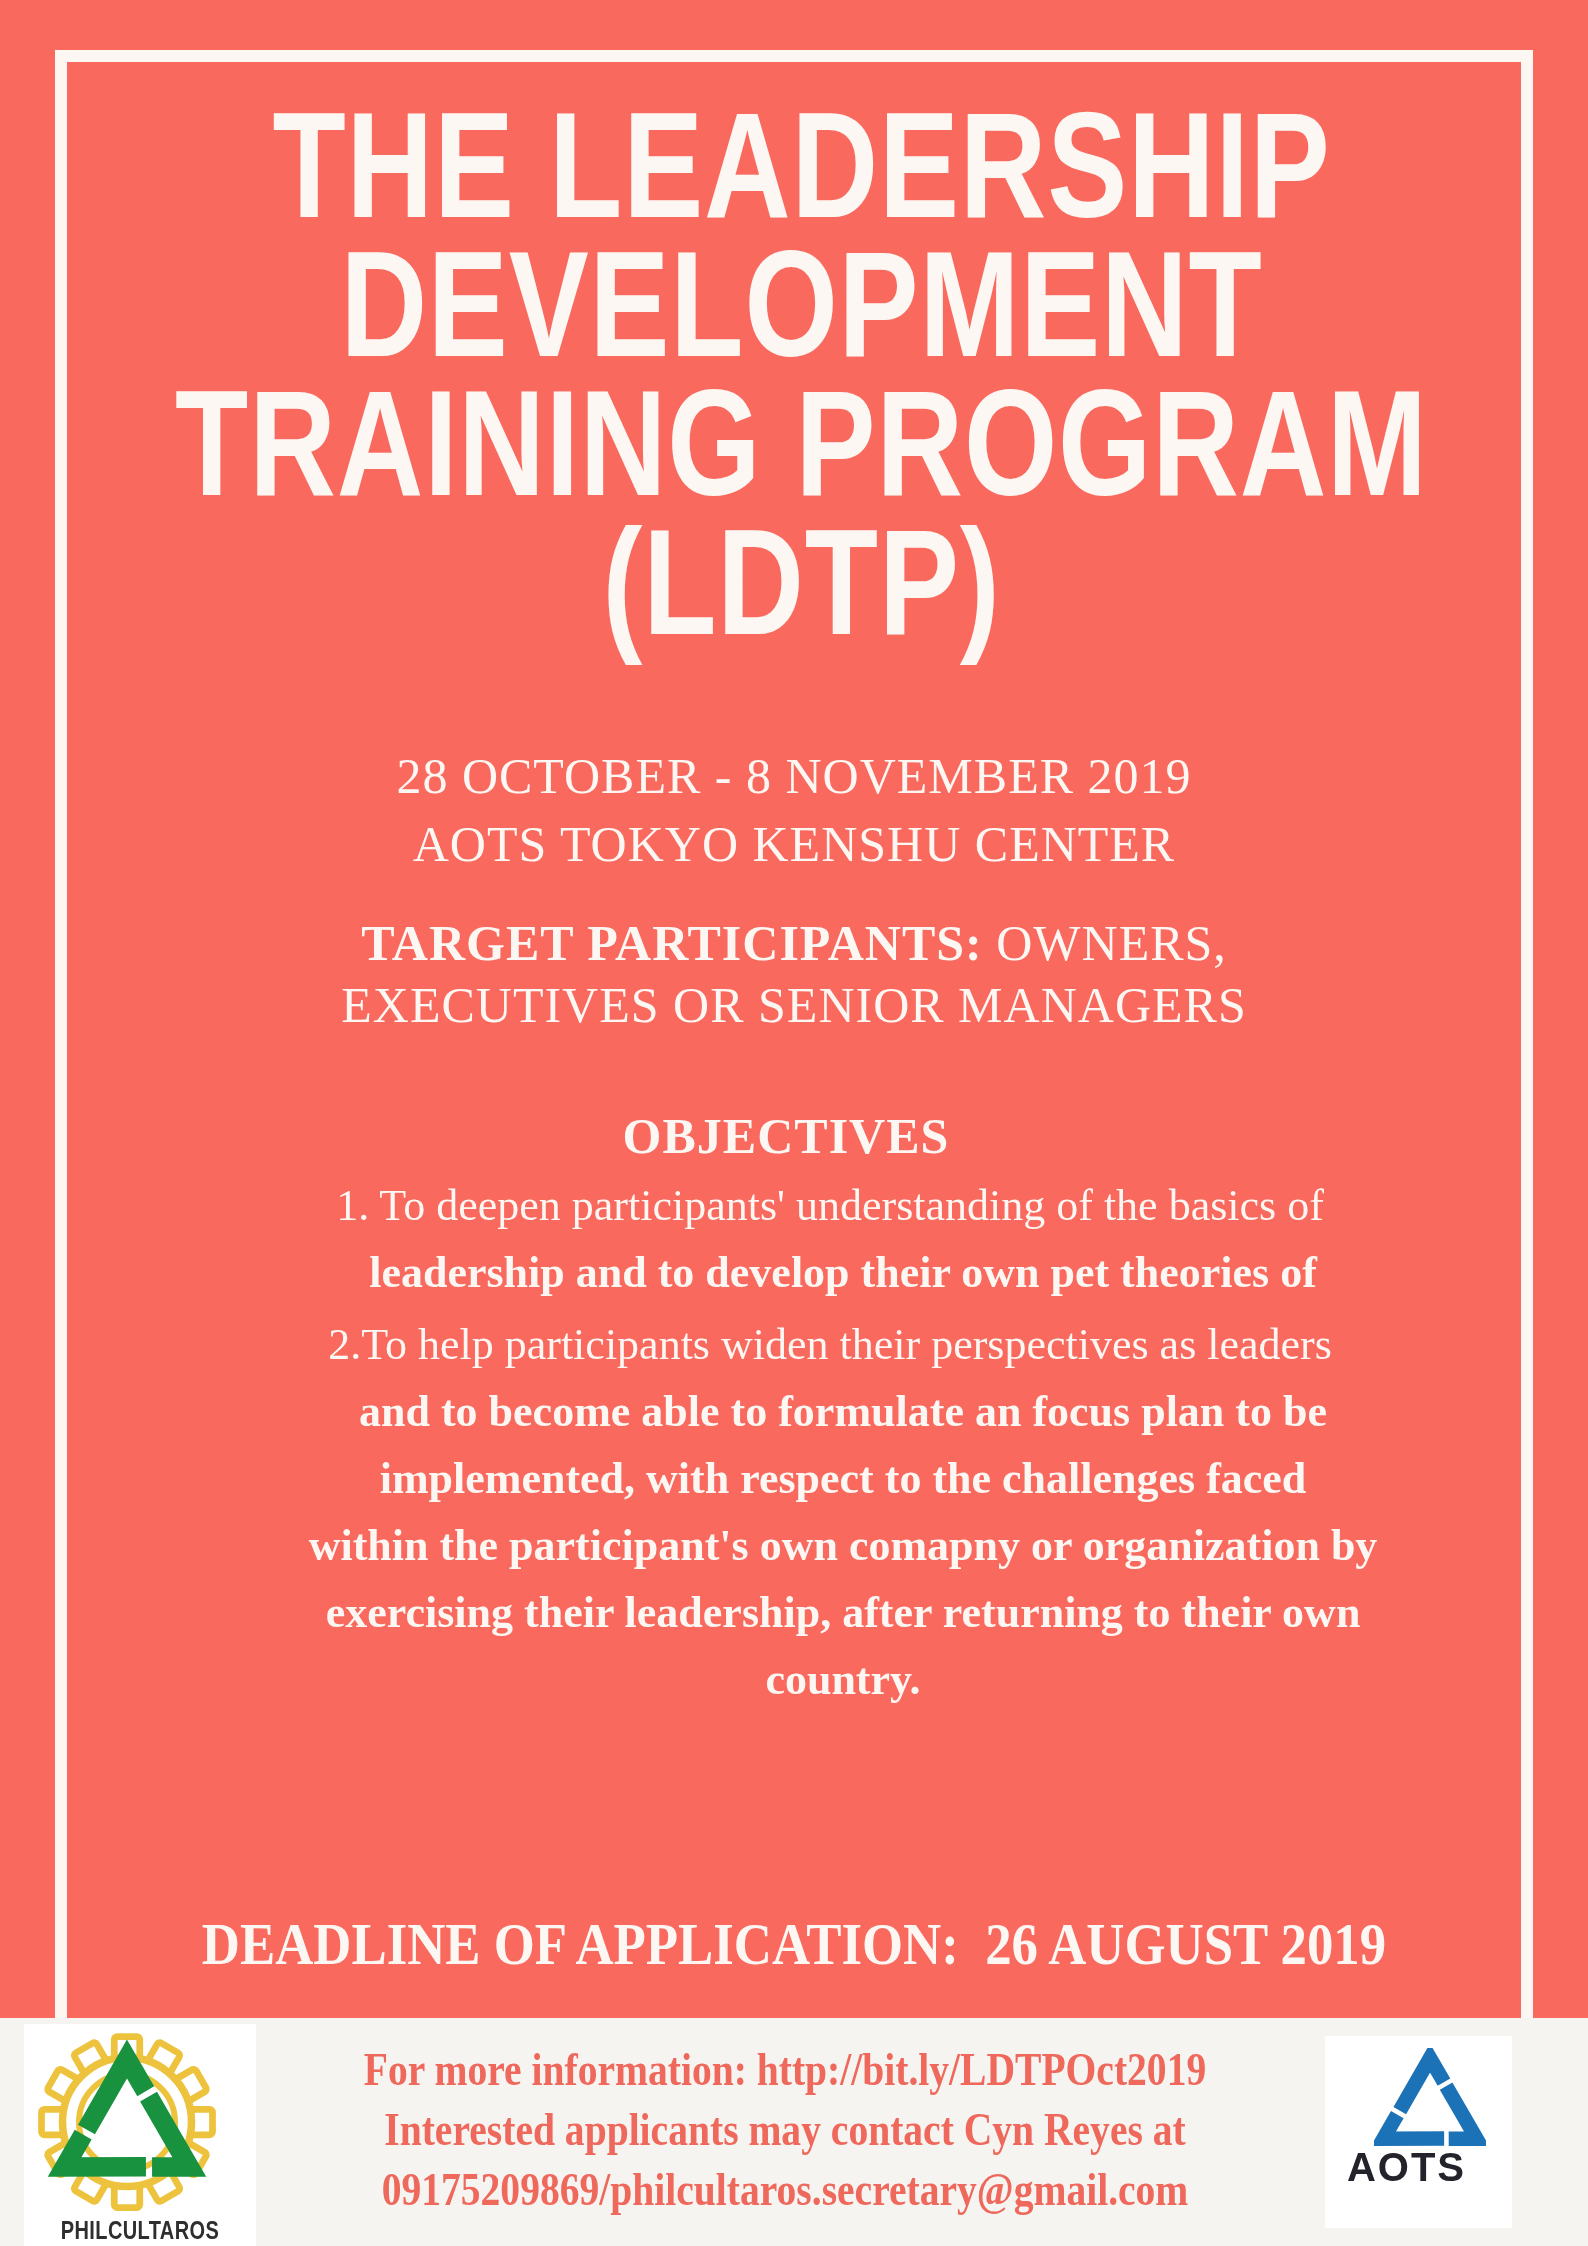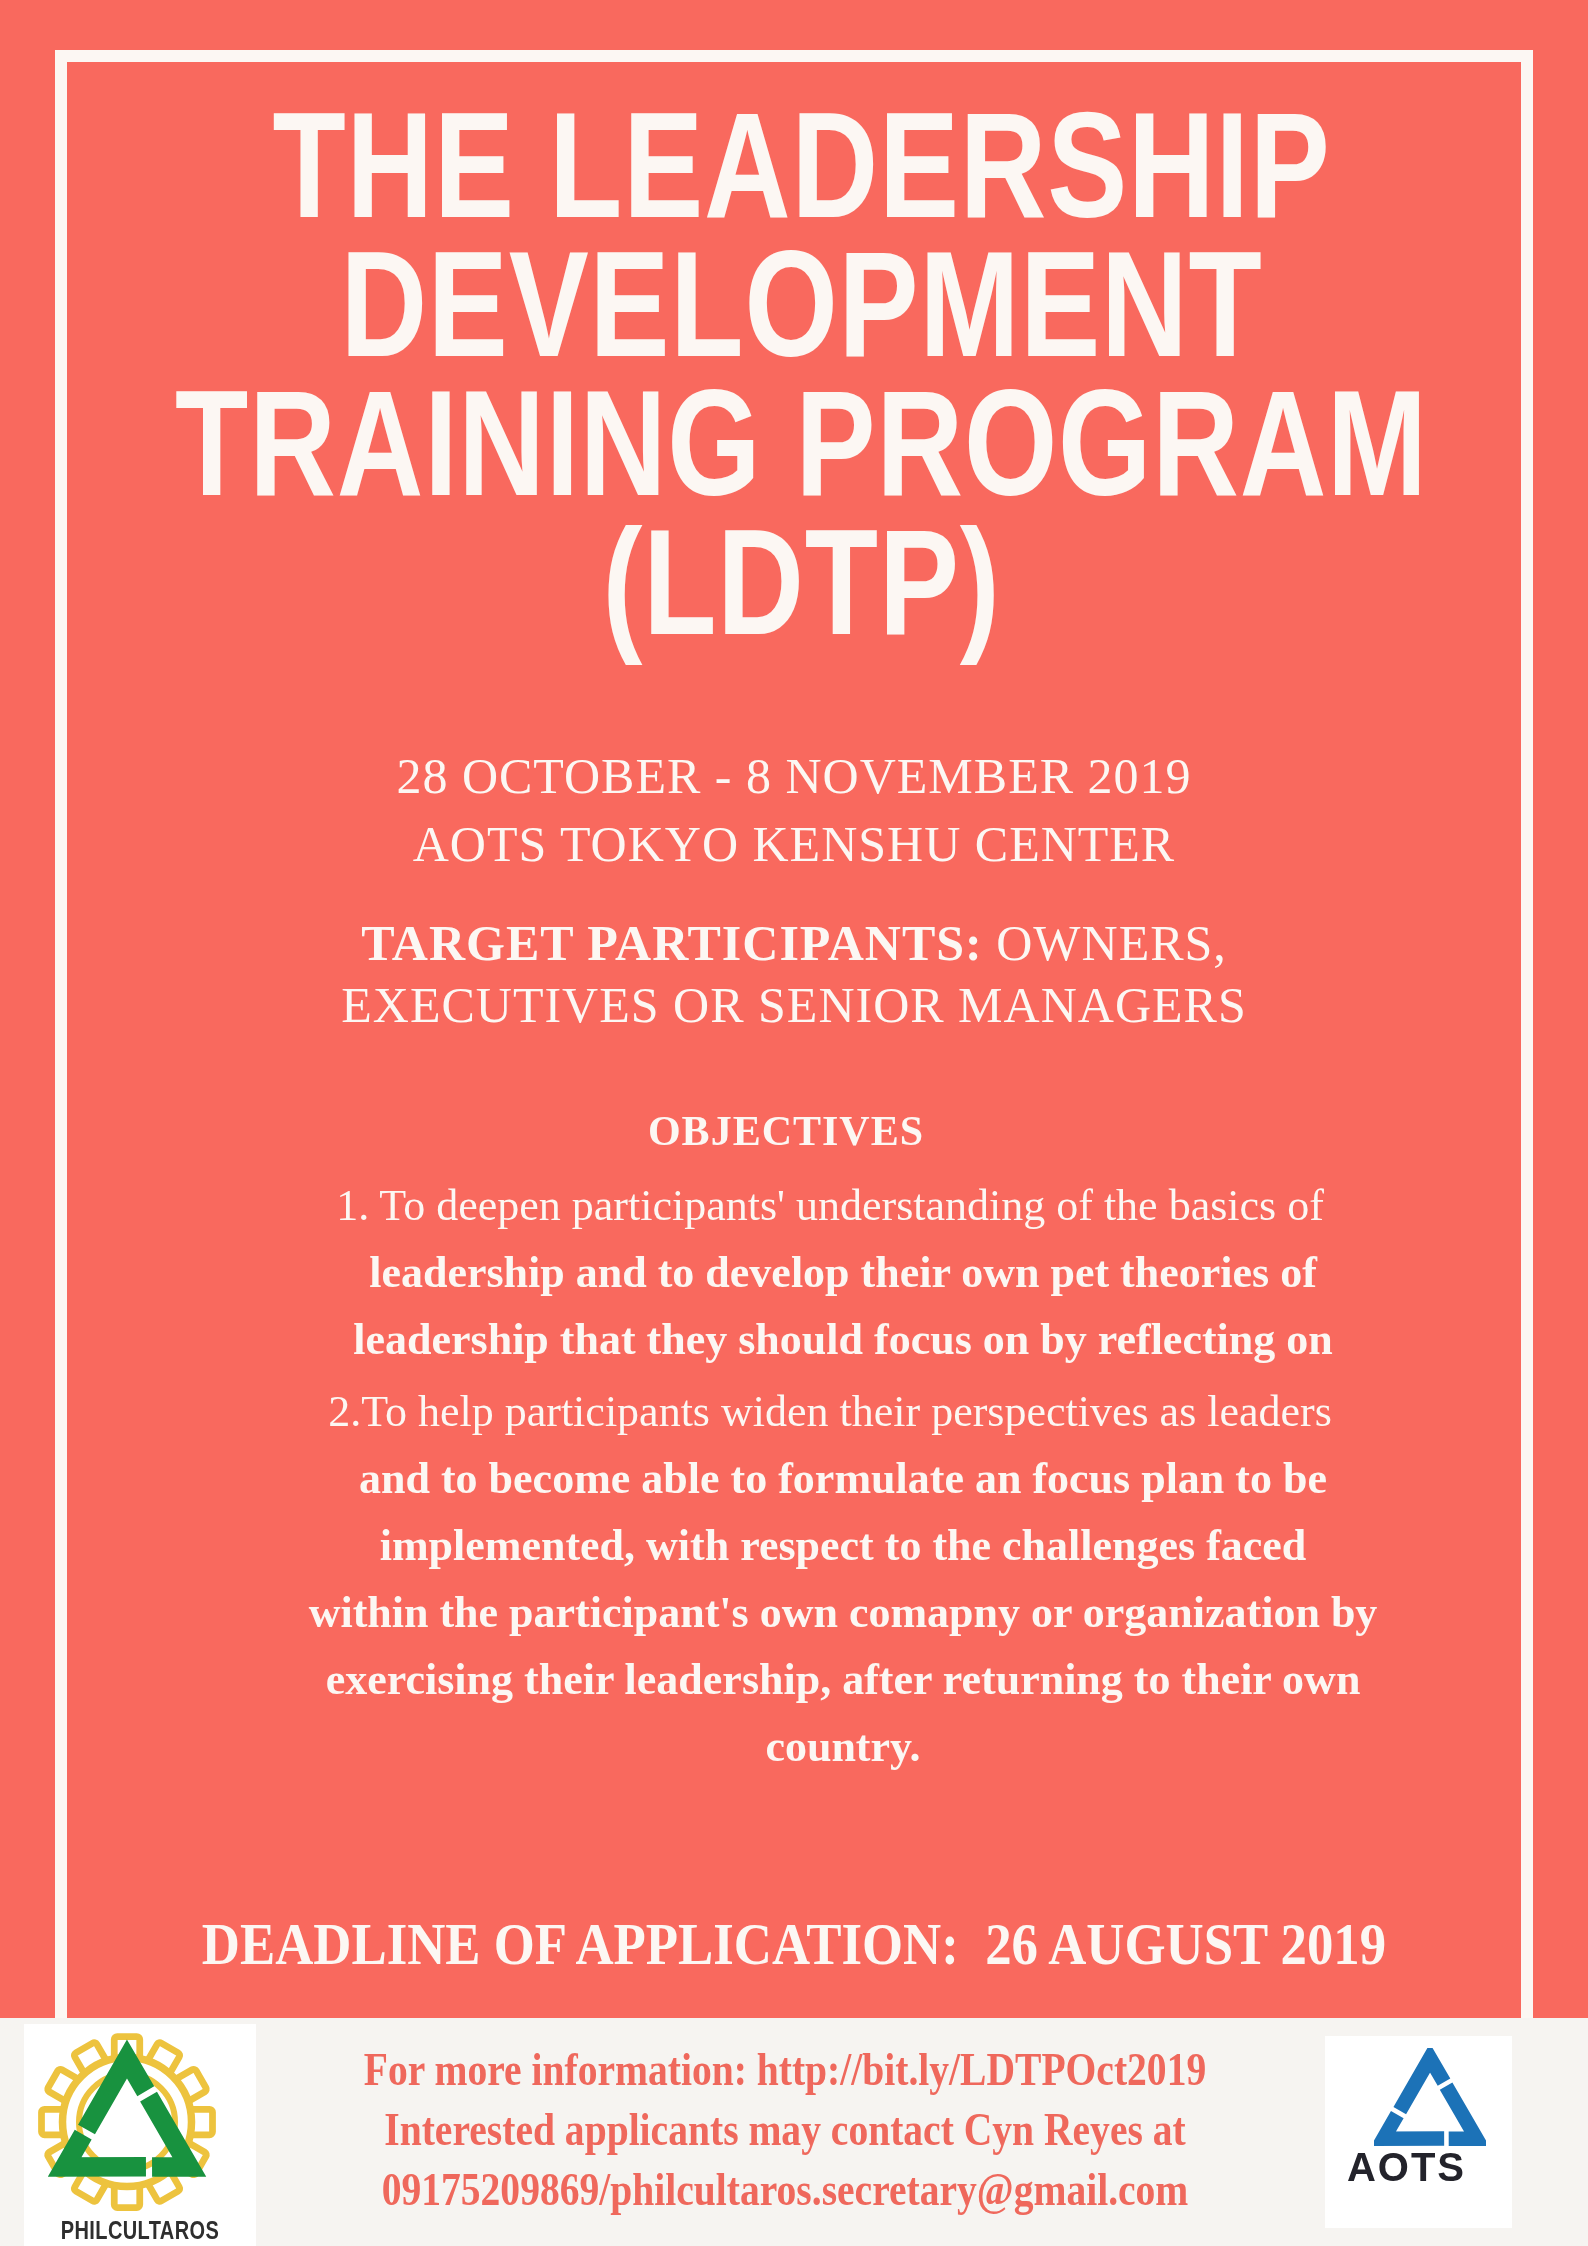--- a/index.html
+++ b/index.html
@@ -33,21 +33,21 @@
     transform:scaleX(0.8);transform-origin:center;white-space:nowrap;
   }
 
   .date-block{position:absolute;top:706px;left:0;right:0;text-align:center;
     font-size:50px;line-height:68px;letter-spacing:1px;margin-top:36px;}
   .target-block{position:absolute;top:912px;left:0;right:0;text-align:center;
     font-size:50px;line-height:62px;letter-spacing:1px;}
   .bold{font-weight:700;}
 
   .objectives-heading{position:absolute;top:1107px;left:0;right:16px;margin:0;
-    text-align:center;font-size:42px;font-weight:700;letter-spacing:1px;}
+    text-align:center;font-size:50px;font-weight:700;letter-spacing:1px;}
 
   .objectives{position:absolute;top:1172px;left:142px;right:70px;
     font-size:44px;line-height:67px;text-align:center;}
   .objective{margin:0 0 5px 0;}
   .obj-line{white-space:nowrap;}
   .obj-line.cont{padding-left:26px;font-weight:bold;}
 
   .deadline{position:absolute;top:1904px;left:0;right:0;text-align:center;
     font-size:60px;font-weight:700;line-height:80px;white-space:pre;
     transform:scaleX(0.88);transform-origin:center;}
@@ -117,21 +117,20 @@
     <div><span class="bold">TARGET PARTICIPANTS:</span><span> OWNERS,</span></div>
     <div>EXECUTIVES OR SENIOR MANAGERS</div>
   </section>
 
   <h2 class="objectives-heading">OBJECTIVES</h2>
 
   <section class="objectives">
     <div class="objective">
       <div class="obj-line first">1. To deepen participants' understanding of the basics of</div>
       <div class="obj-line cont">leadership and to develop their own pet theories of</div>
-      <div class="obj-line cont">leadership that they should focus on by reflecting on</div>
     </div>
     <div class="objective">
       <div class="obj-line first">2.To help participants widen their perspectives as leaders</div>
       <div class="obj-line cont">and to become able to formulate an focus plan to be</div>
       <div class="obj-line cont">implemented, with respect to the challenges faced</div>
       <div class="obj-line cont">within the participant's own comapny or organization by</div>
       <div class="obj-line cont">exercising their leadership, after returning to their own</div>
       <div class="obj-line cont">country.</div>
     </div>
   </section>

